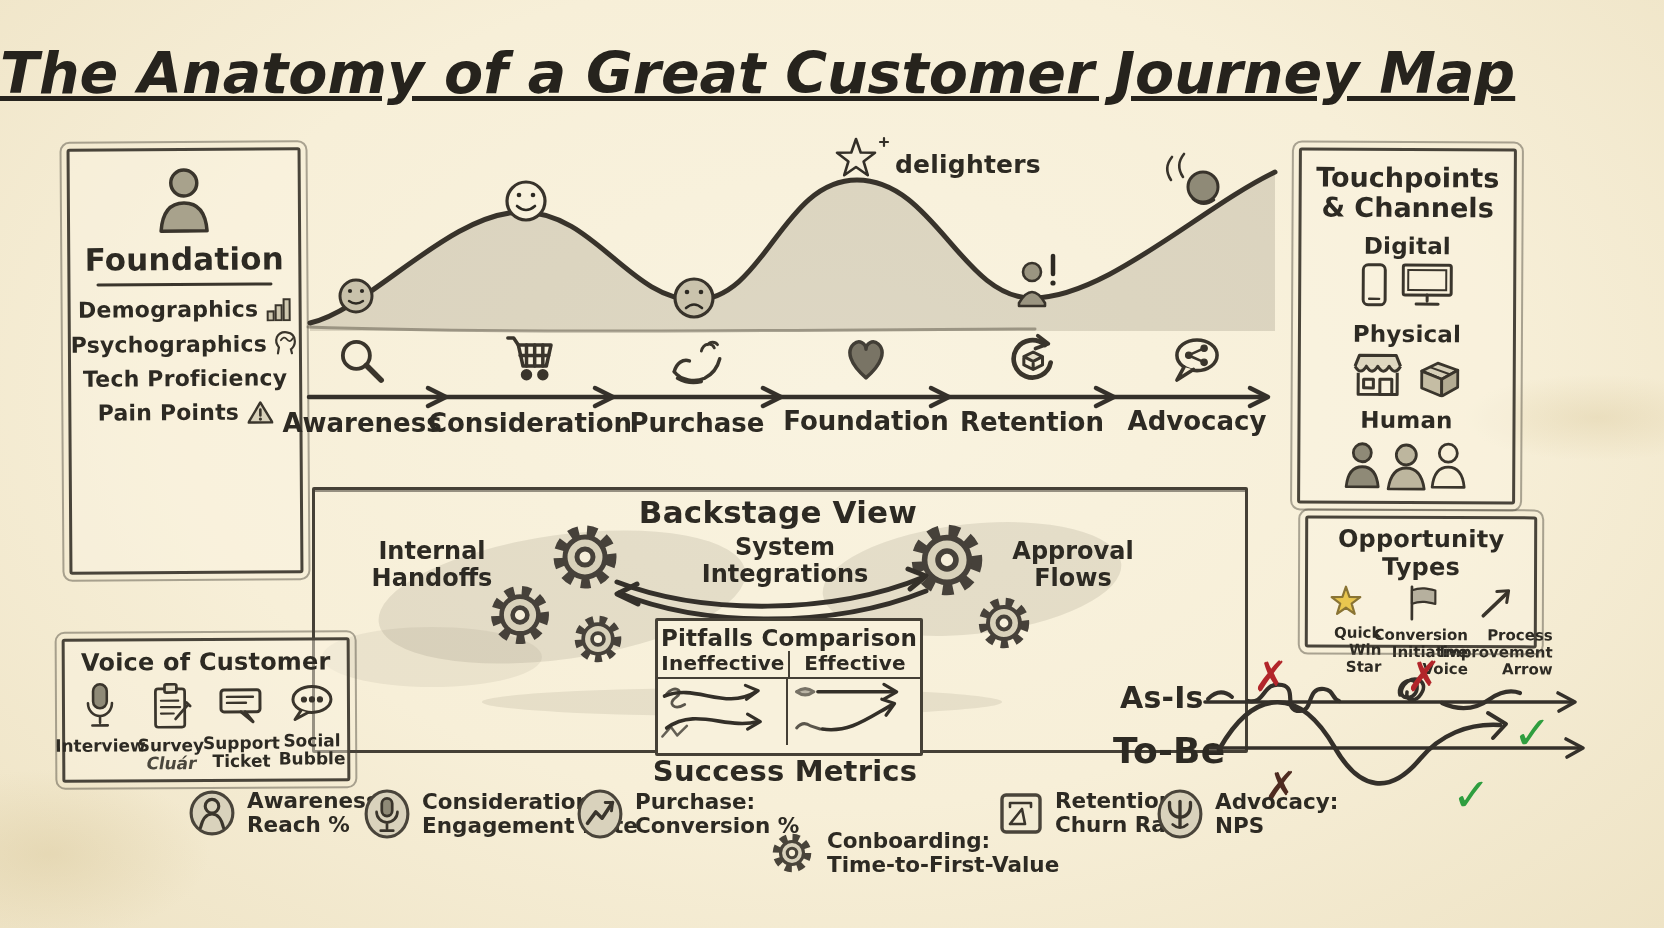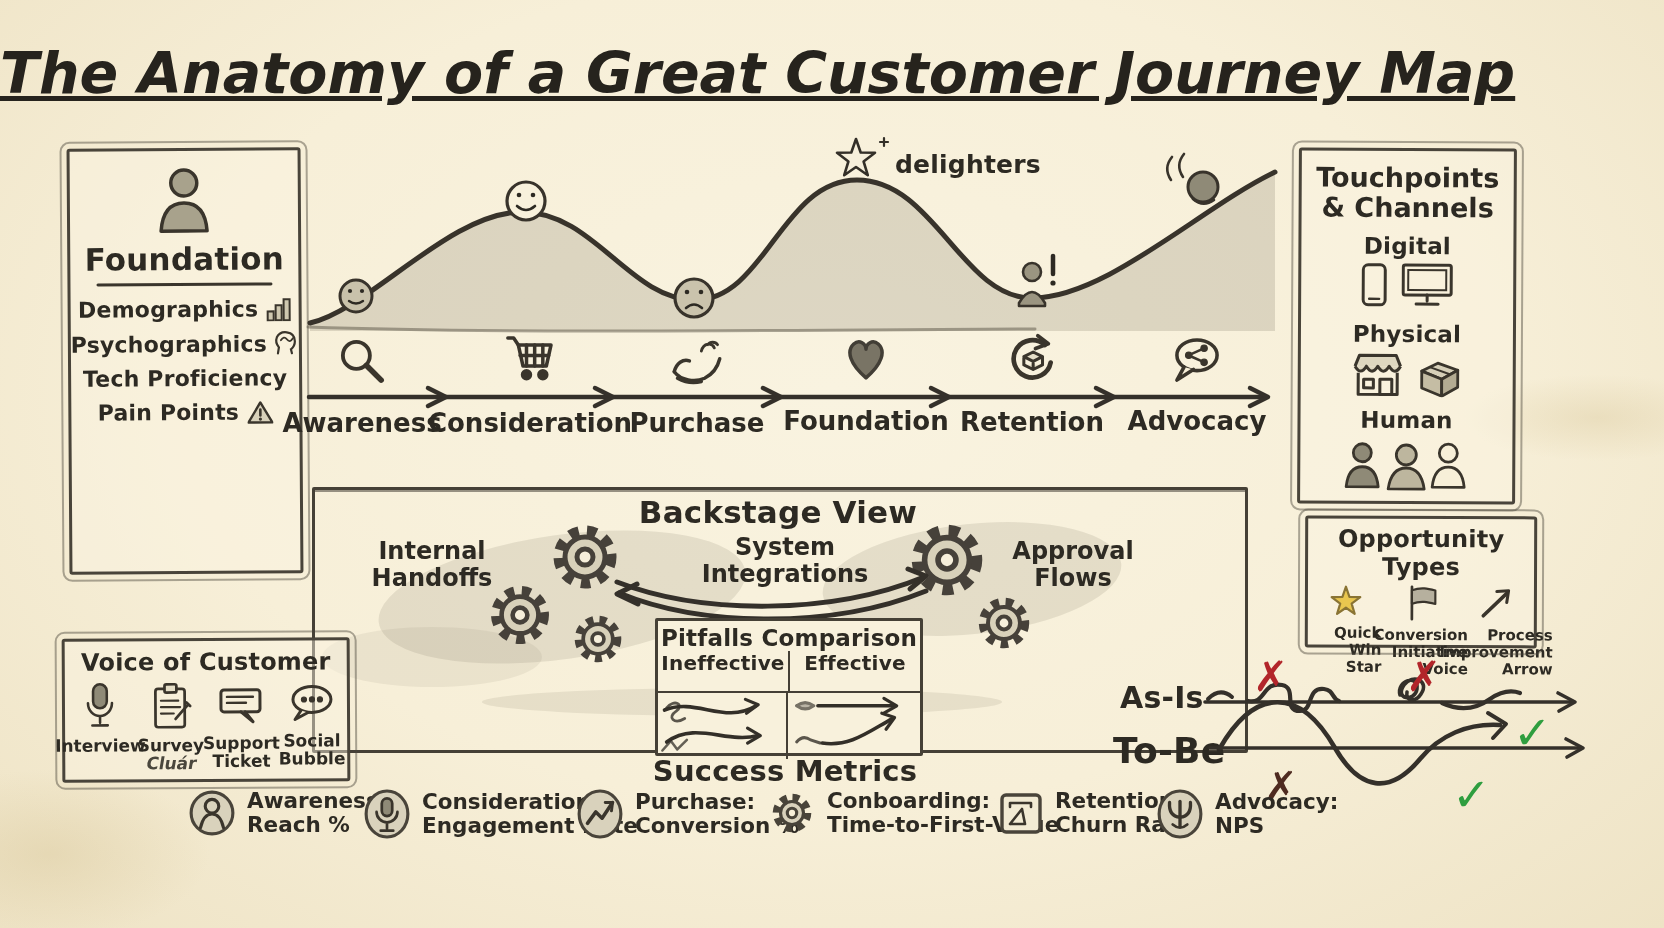--- a/index.html
+++ b/index.html
@@ -280,21 +280,21 @@
     <div class="two-line">Integrations</div>
   </div>
   <div class="abs" style="left:1003px;top:538px;width:140px;">
     <div class="two-line">Approval</div>
     <div class="two-line">Flows</div>
   </div>
 
   <div class="abs" style="left:655px;top:618px;width:262px;height:132px;border:3px solid #454036;background:#f8f1dc;border-radius:2px;">
     <div class="hand ctr" style="margin-top:4px;font-size:23px;">Pitfalls Comparison</div>
     <div style="display:flex;border-bottom:2.5px solid #454036;">
-      <div class="hand ctr" style="width:50%;font-size:20px;border-right:2.5px solid #454036;padding-bottom:16px;">Ineffective</div>
+      <div class="hand ctr" style="width:50%;font-size:20px;border-right:2.5px solid #454036;padding-bottom:2px;">Ineffective</div>
       <div class="hand ctr" style="width:50%;font-size:20px;padding-bottom:2px;">Effective</div>
     </div>
     <div style="display:flex;height:68px;">
       <svg width="128" height="66" viewBox="0 0 120 62" style="border-right:2.5px solid #454036;stroke:#332f28;fill:none;stroke-linecap:round;stroke-linejoin:round;">
         <path d="M8,14 c7,-9 17,-3 9,3 c-9,6 -2,13 8,7" stroke-width="2.6" opacity=".8"></path>
         <path d="M6,16 C36,4 62,30 92,12" stroke-width="3.4"></path>
           <path d="M82,6 L94,11 L83,19" stroke-width="3"></path>
         <path d="M8,46 C36,26 64,48 94,40" stroke-width="3.4"></path>
           <path d="M84,33 L96,40 L84,47" stroke-width="3"></path>
         <path d="M4,54 l8,-9 l6,8 l9,-9" stroke-width="2.4" opacity=".75"></path>
@@ -435,21 +435,21 @@
   </div>
   <div class="abs metric" style="left:576px;top:788px;">
     <svg width="48" height="52" viewBox="0 0 46 48">
       <ellipse cx="23" cy="24" rx="20" ry="22" fill="#d9d2bc" stroke="#49443a" stroke-width="3"></ellipse>
       <path d="M11,33 L19,22 L25,28 L35,13" fill="none" stroke="#3a352c" stroke-width="3.4" stroke-linecap="round" stroke-linejoin="round"></path>
       <path d="M28,13 L35,13 L34,21" fill="none" stroke="#3a352c" stroke-width="2.8" stroke-linecap="round" stroke-linejoin="round"></path>
     </svg>
     <span class="txt"><span>Purchase:</span><br>
     <span>Conversion %</span></span>
   </div>
-  <div class="abs metric" style="left:768px;top:788px;">
+  <div class="abs metric" style="left:768px;top:828px;">
     <svg width="48" height="50" viewBox="0 0 46 46">
       <g transform="translate(23,23)">
         <circle r="14" fill="none" stroke="#49443a" stroke-width="9" stroke-dasharray="6 5"></circle>
         <circle r="11" fill="#d9d2bc" stroke="#49443a" stroke-width="3"></circle>
         <circle r="4.5" fill="#f7efd8" stroke="#49443a" stroke-width="3"></circle>
       </g>
     </svg>
     <span class="txt"><span>Conboarding:</span><br>
     <span>Time-to-First-Value</span></span>
   </div>

